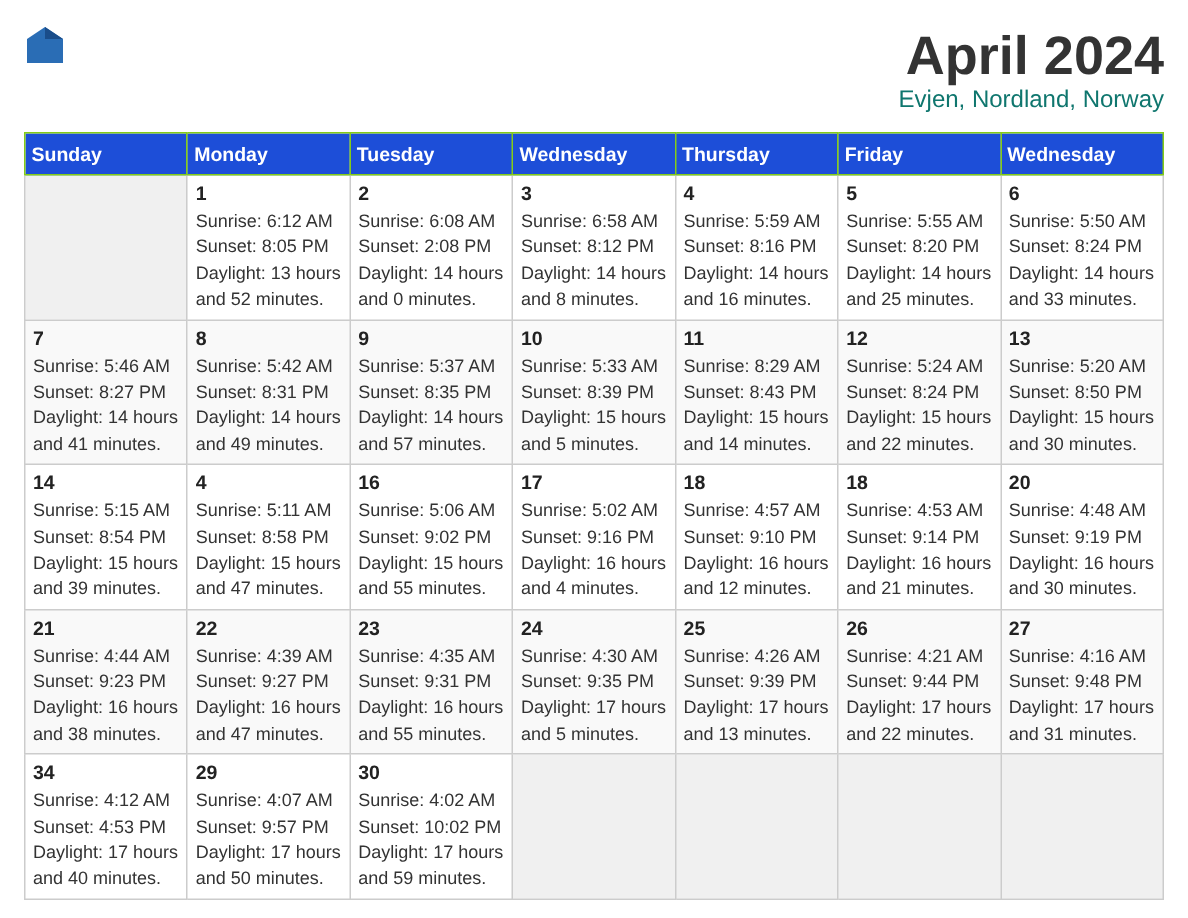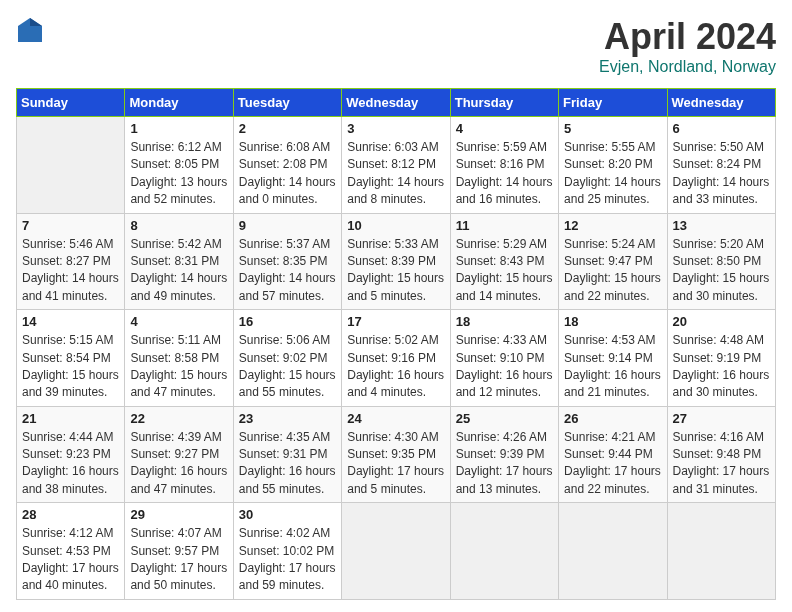--- a/index.html
+++ b/index.html
@@ -127,21 +127,21 @@
         </td>
         <td>
           <div class="day-number">2</div>
           <div class="day-info">Sunrise: 6:08 AM
 Sunset: 2:08 PM
 Daylight: 14 hours
 and 0 minutes.</div>
         </td>
         <td>
           <div class="day-number">3</div>
-          <div class="day-info">Sunrise: 6:03 AM
+          <div class="day-info">Sunrise: 6:58 AM
 Sunset: 8:12 PM
 Daylight: 14 hours
 and 8 minutes.</div>
         </td>
         <td>
           <div class="day-number">4</div>
           <div class="day-info">Sunrise: 5:59 AM
 Sunset: 8:16 PM
 Daylight: 14 hours
 and 16 minutes.</div>
@@ -185,29 +185,29 @@
         </td>
         <td>
           <div class="day-number">10</div>
           <div class="day-info">Sunrise: 5:33 AM
 Sunset: 8:39 PM
 Daylight: 15 hours
 and 5 minutes.</div>
         </td>
         <td>
           <div class="day-number">11</div>
-          <div class="day-info">Sunrise: 5:29 AM
+          <div class="day-info">Sunrise: 8:29 AM
 Sunset: 8:43 PM
 Daylight: 15 hours
 and 14 minutes.</div>
         </td>
         <td>
           <div class="day-number">12</div>
           <div class="day-info">Sunrise: 5:24 AM
-Sunset: 9:47 PM
+Sunset: 8:24 PM
 Daylight: 15 hours
 and 22 minutes.</div>
         </td>
         <td>
           <div class="day-number">13</div>
           <div class="day-info">Sunrise: 5:20 AM
 Sunset: 8:50 PM
 Daylight: 15 hours
 and 30 minutes.</div>
         </td>
@@ -236,21 +236,21 @@
         </td>
         <td>
           <div class="day-number">17</div>
           <div class="day-info">Sunrise: 5:02 AM
 Sunset: 9:16 PM
 Daylight: 16 hours
 and 4 minutes.</div>
         </td>
         <td>
           <div class="day-number">18</div>
-          <div class="day-info">Sunrise: 4:33 AM
+          <div class="day-info">Sunrise: 4:57 AM
 Sunset: 9:10 PM
 Daylight: 16 hours
 and 12 minutes.</div>
         </td>
         <td>
           <div class="day-number">18</div>
           <div class="day-info">Sunrise: 4:53 AM
 Sunset: 9:14 PM
 Daylight: 16 hours
 and 21 minutes.</div>
@@ -309,21 +309,21 @@
         <td>
           <div class="day-number">27</div>
           <div class="day-info">Sunrise: 4:16 AM
 Sunset: 9:48 PM
 Daylight: 17 hours
 and 31 minutes.</div>
         </td>
       </tr>
       <tr>
         <td>
-          <div class="day-number">28</div>
+          <div class="day-number">34</div>
           <div class="day-info">Sunrise: 4:12 AM
 Sunset: 4:53 PM
 Daylight: 17 hours
 and 40 minutes.</div>
         </td>
         <td>
           <div class="day-number">29</div>
           <div class="day-info">Sunrise: 4:07 AM
 Sunset: 9:57 PM
 Daylight: 17 hours

